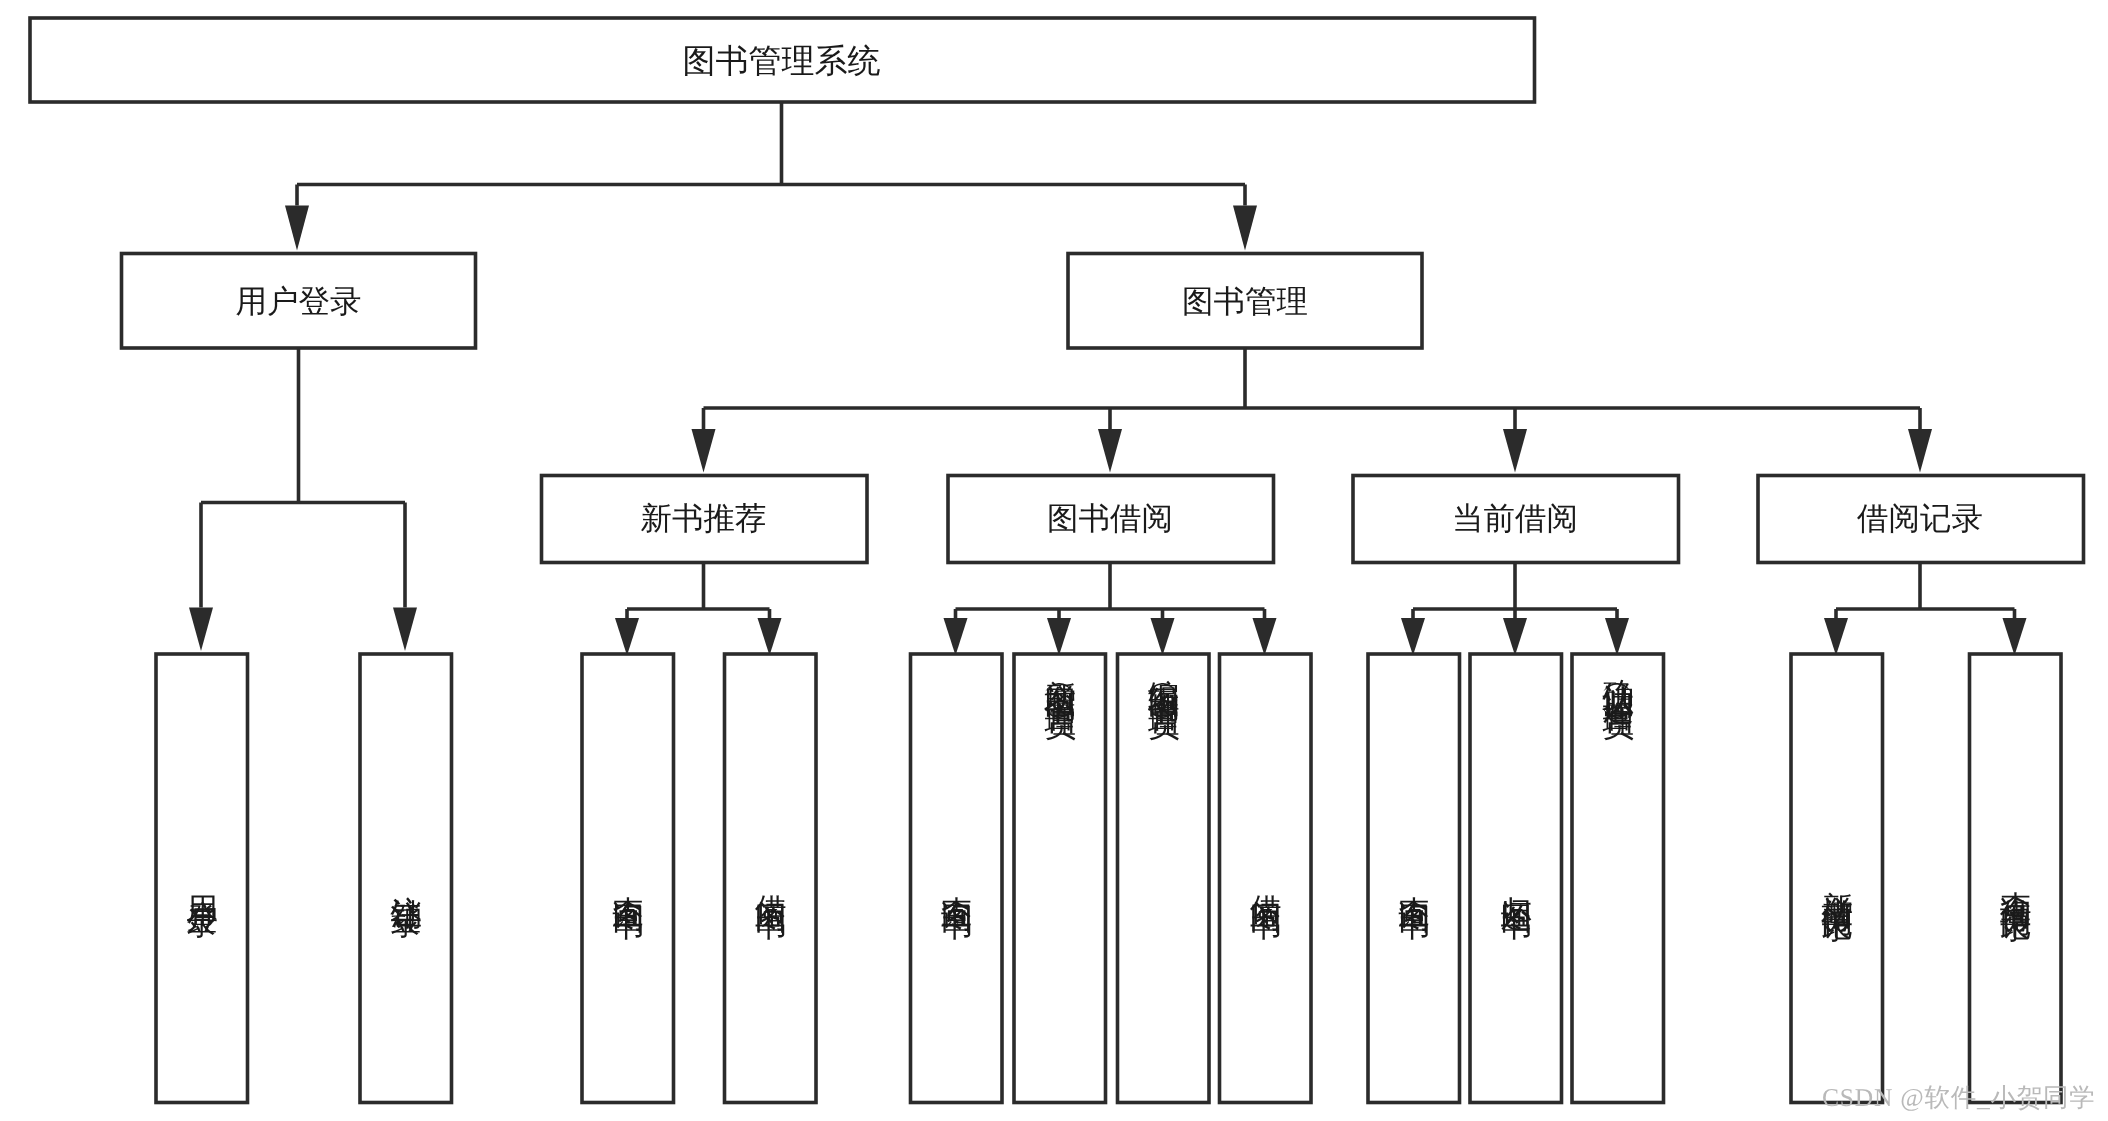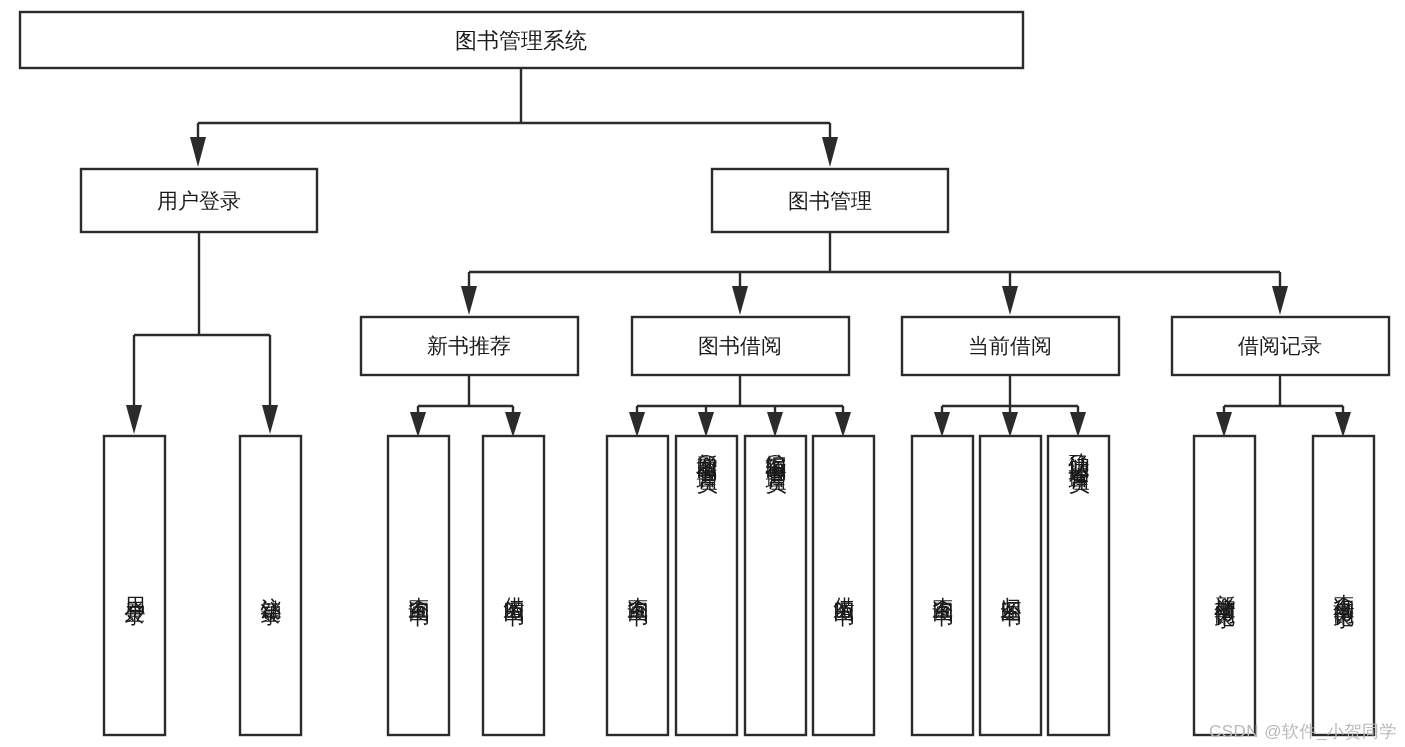--- a/index.html
+++ b/index.html
@@ -67,21 +67,21 @@
     font-size: 21px;
     line-height: 1.18;
     letter-spacing: 3px;
     color: #1a1a1a;
     white-space: nowrap;
   }
   #watermark {
     position: absolute;
     right: 8px;
     bottom: 4px;
-    font-family: Liberation Sans, sans-serif;
+    font-family: Liberation Serif, serif;
     font-size: 17px;
     color: #b9b9b9;
     letter-spacing: 0.5px;
     white-space: nowrap;
   }
 </style>
 </head>
 <body>
 
 <div id="diagram-root">

